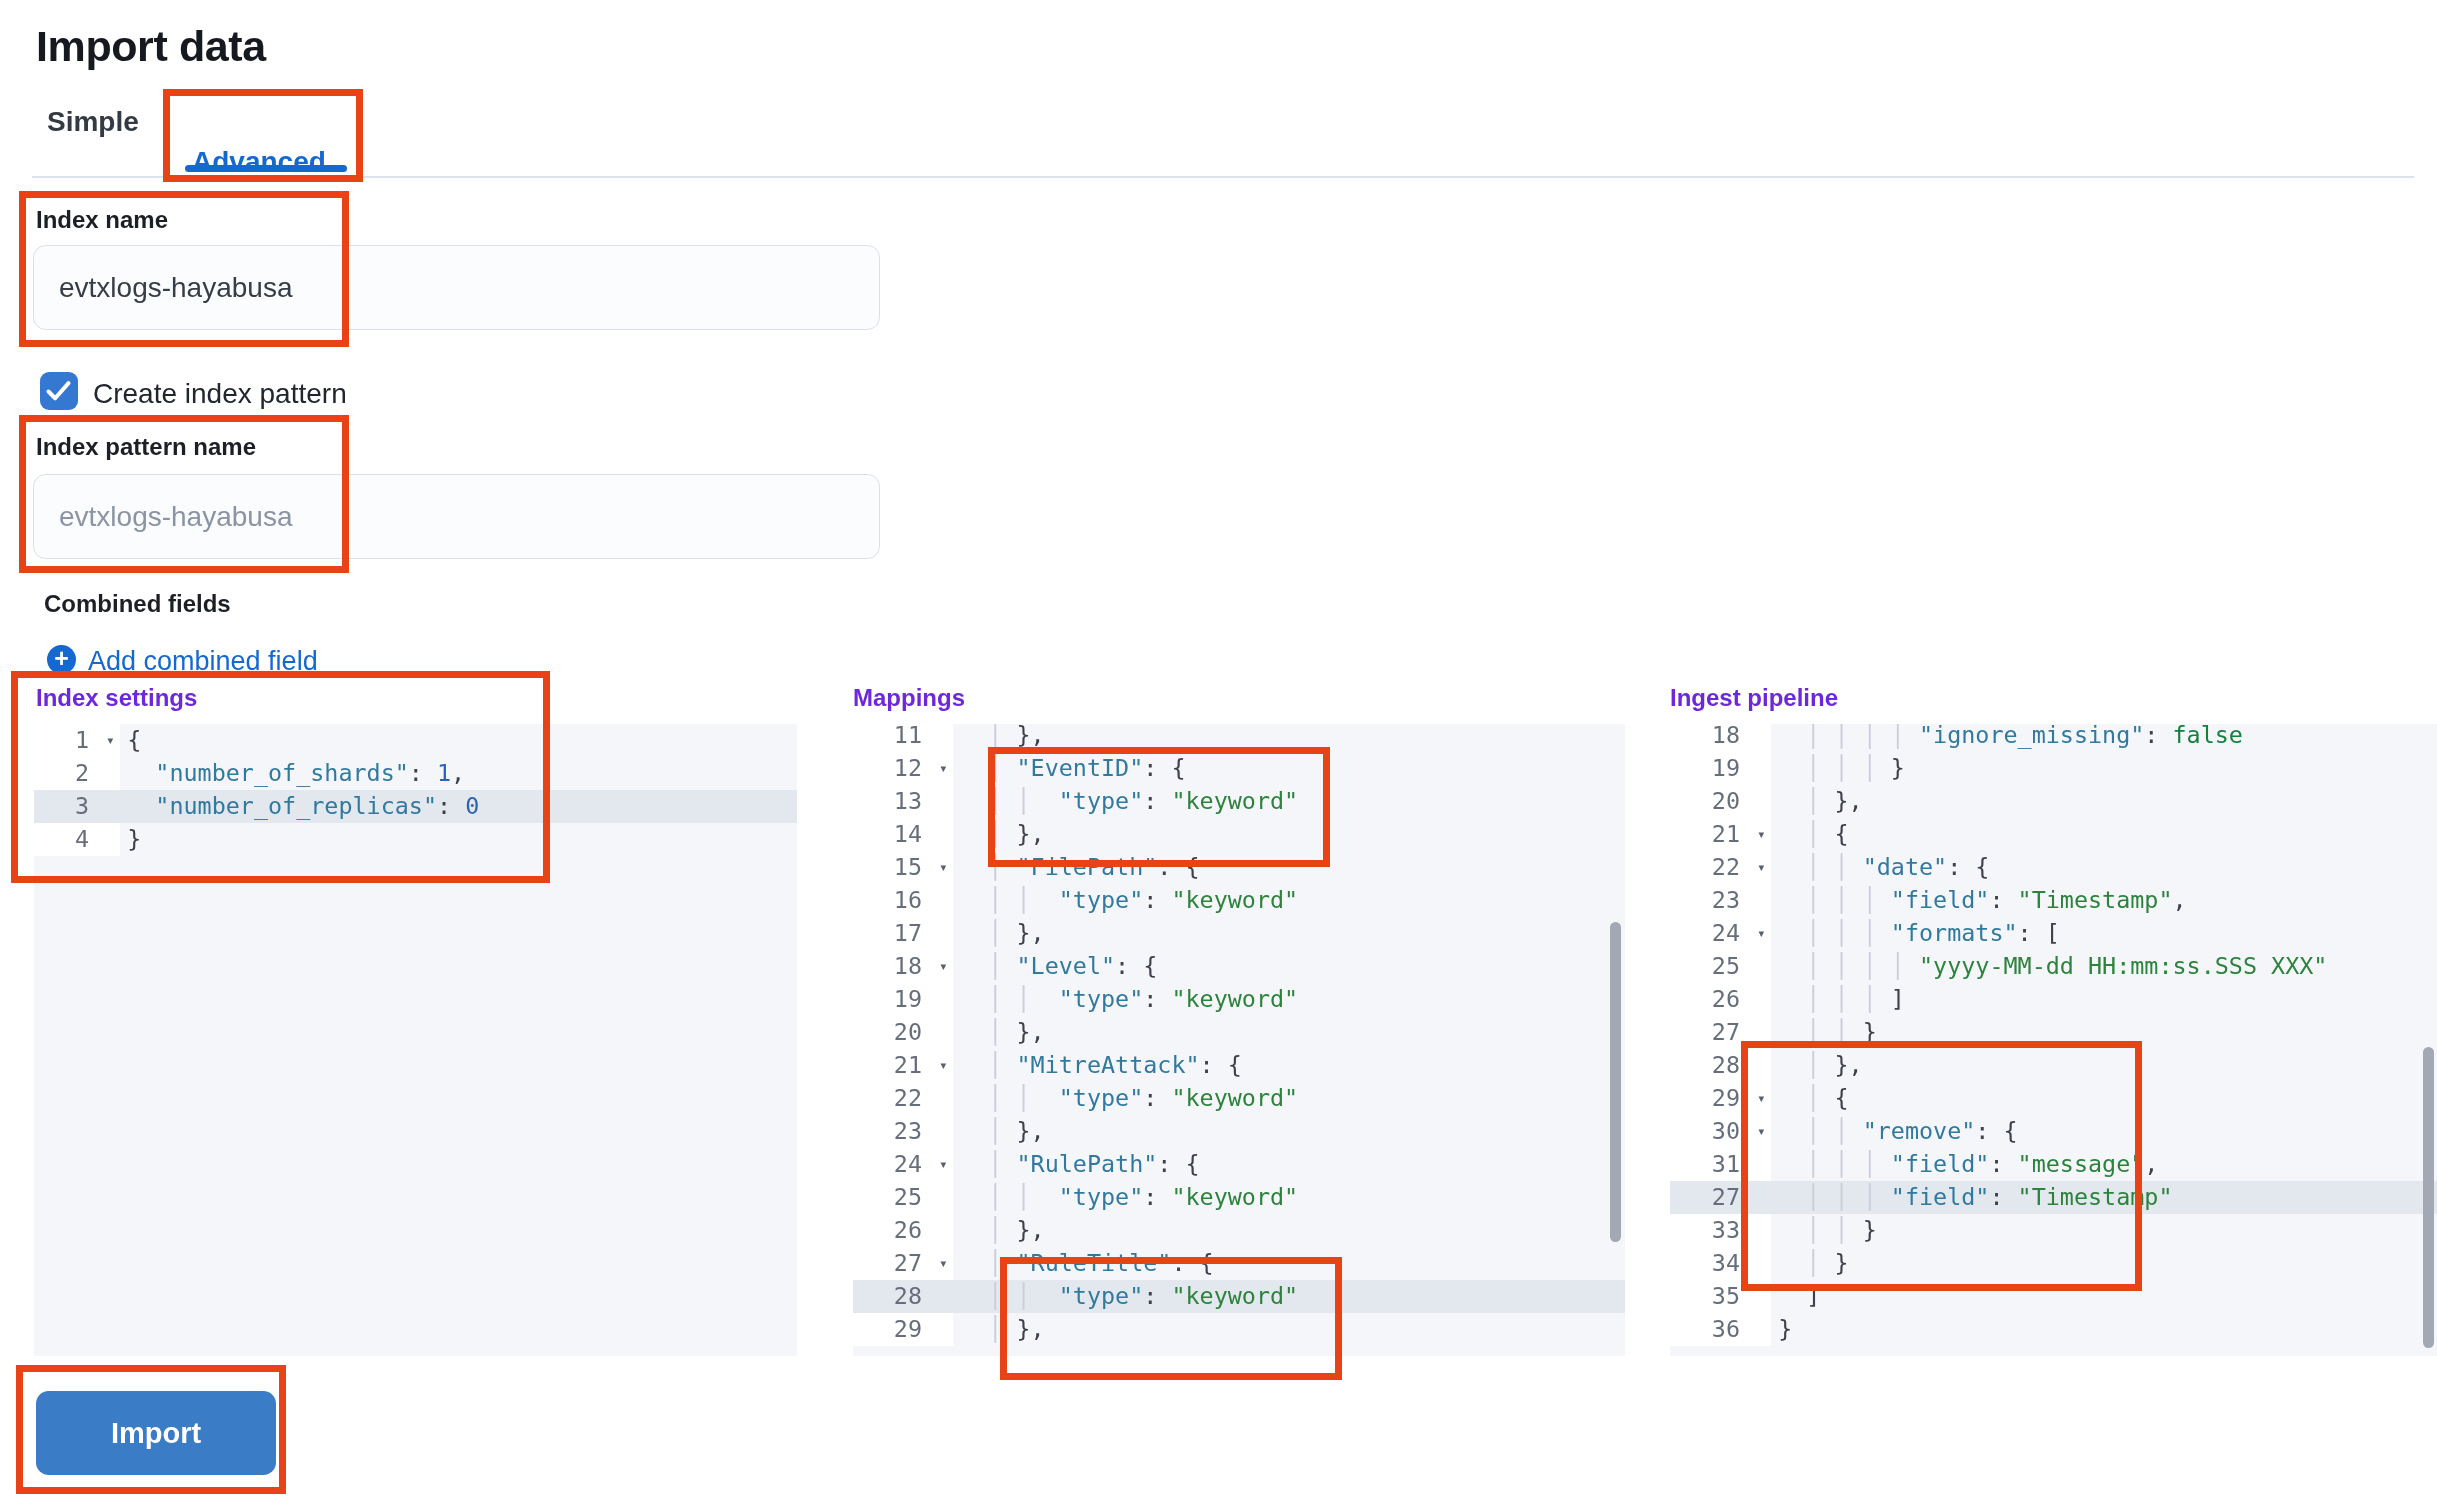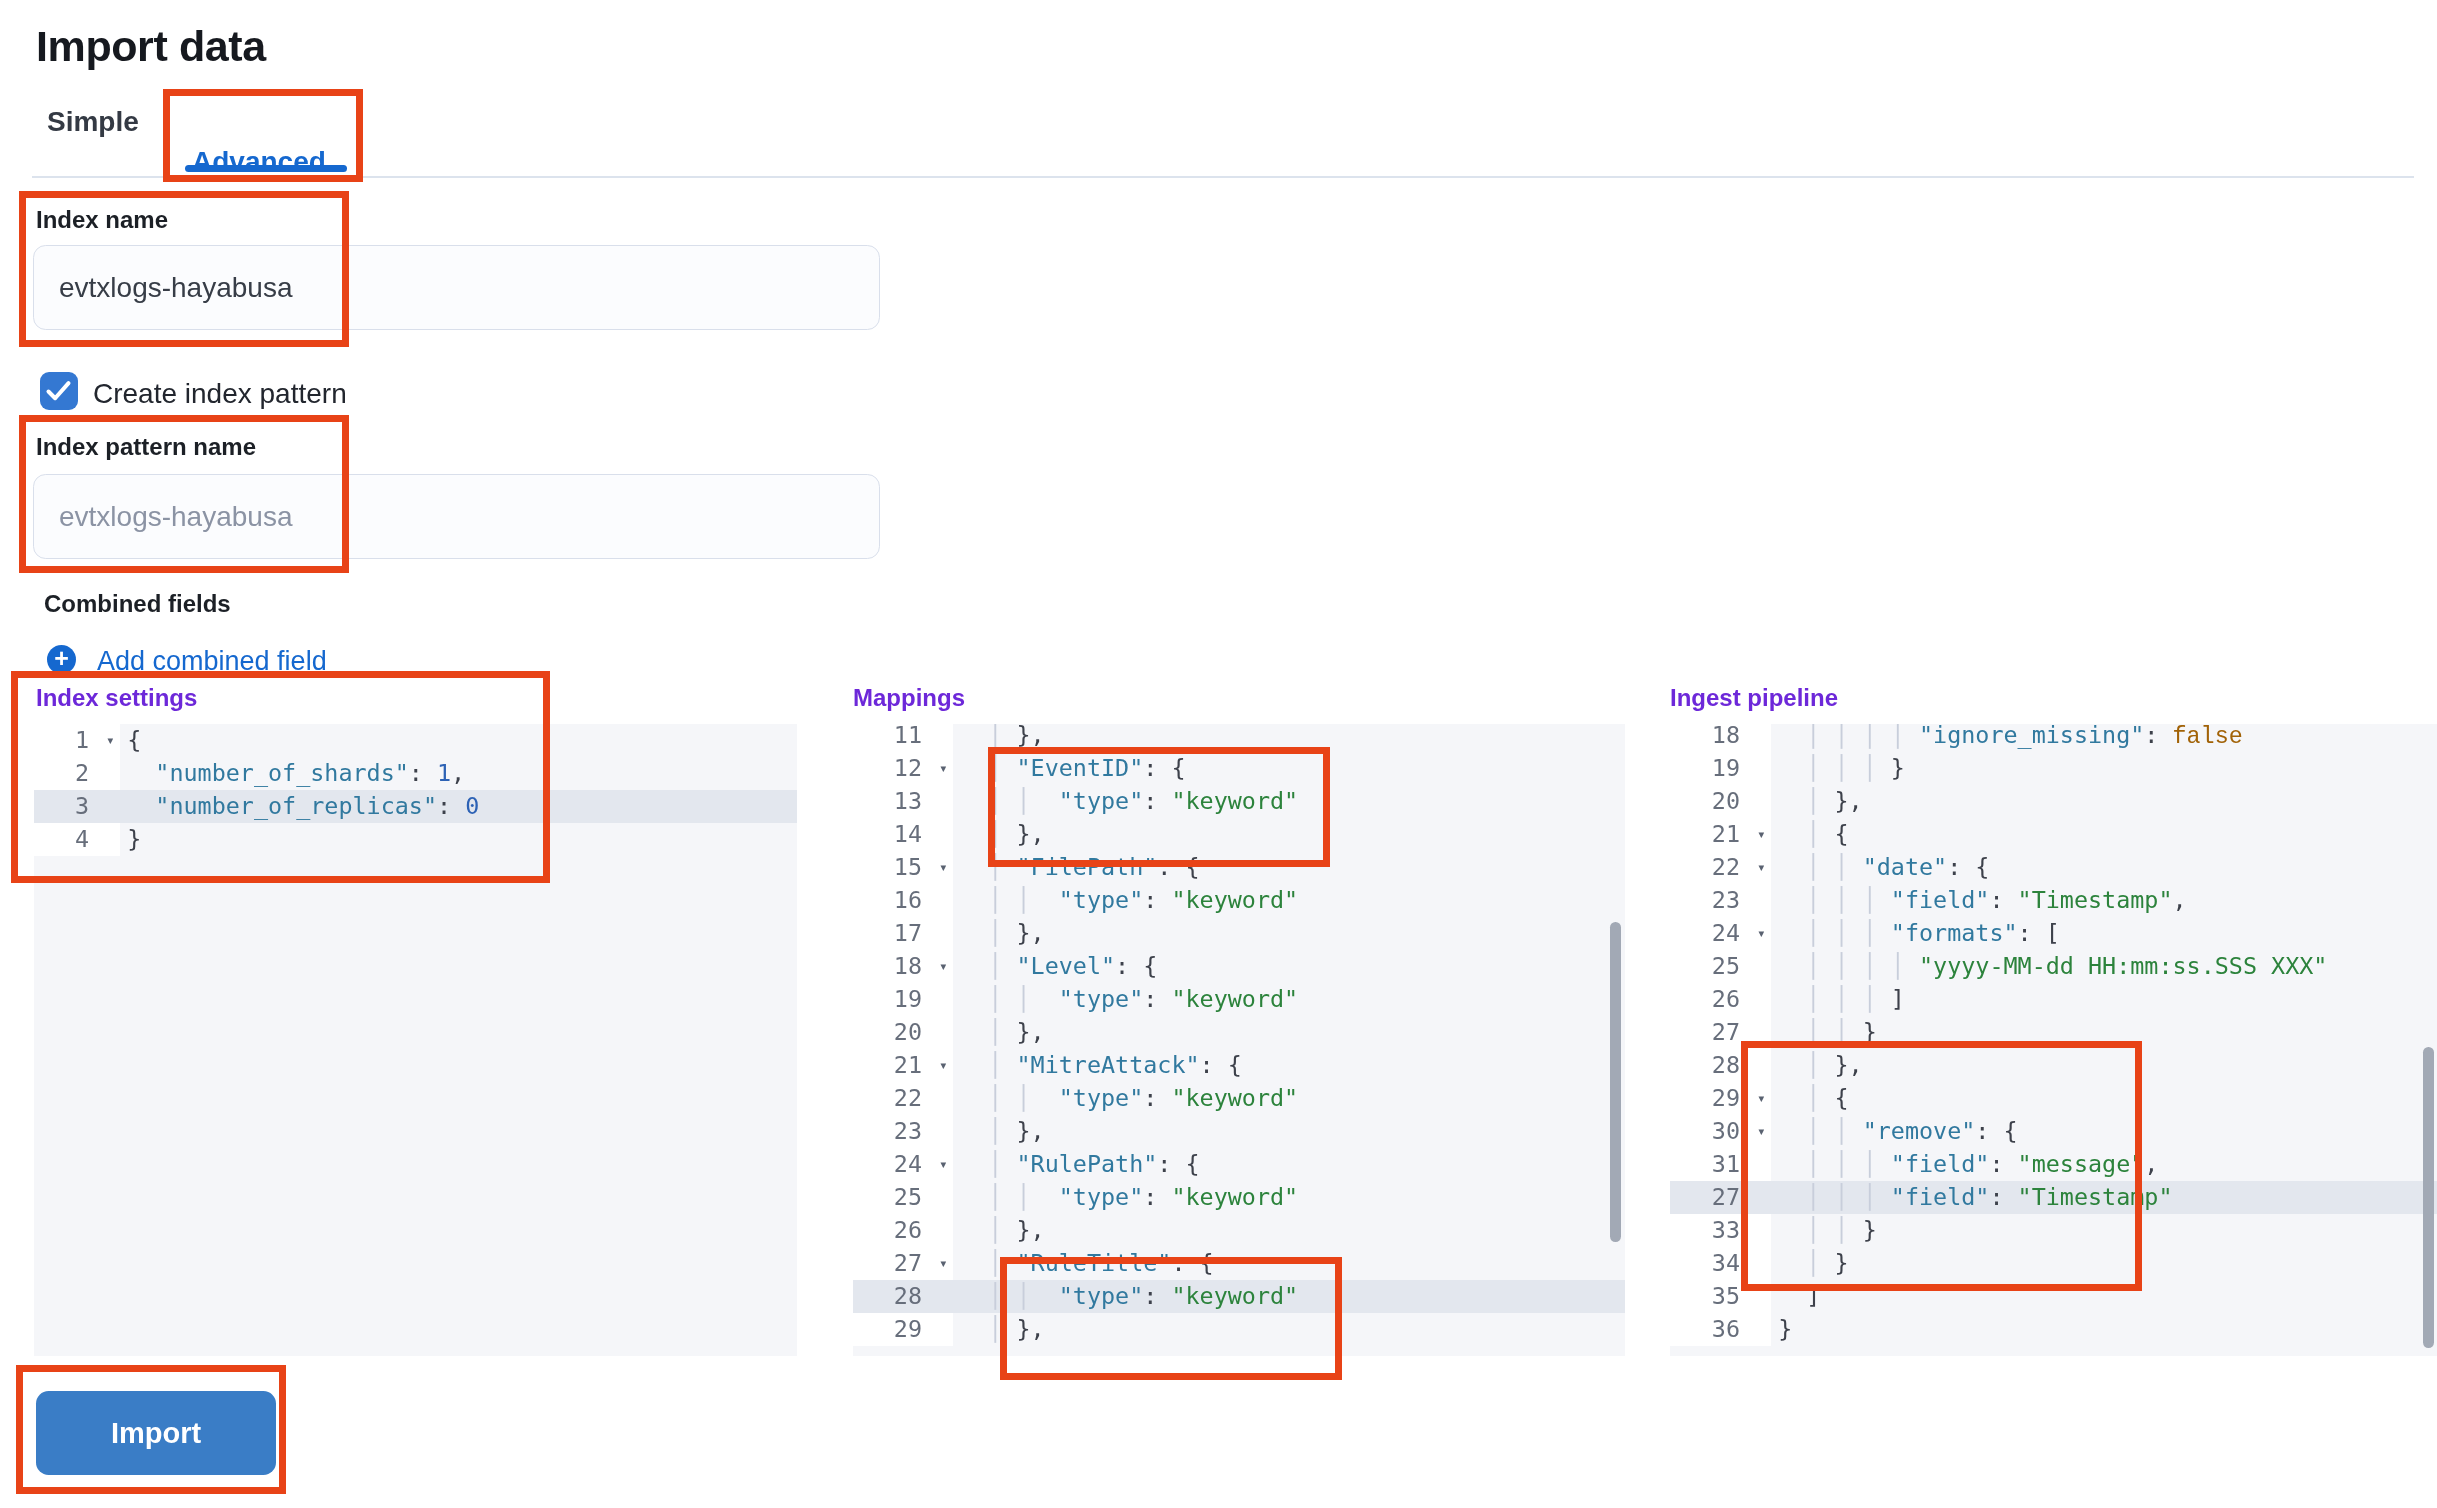--- a/index.html
+++ b/index.html
@@ -23,21 +23,21 @@
   #index-name-label { left:36px; top:206px; }
   #index-name-input { top:245px; }
   #checkbox { left:40px; top:372px; width:38px; height:38px; background:#3478d2; border-radius:9px; cursor:pointer; }
   #checkbox svg { position:absolute; left:5.4px; top:7.2px; }
   #checkbox-label { left:93px; top:378px; font-size:28px; color:#22262e; }
   #index-pattern-label { left:36px; top:433px; }
   #index-pattern-input { top:474px; }
   #combined-fields-label { left:36px; top:590px;margin-left:8px; }
   #plus-icon { left:47px; top:645px; width:29px; height:29px; background:#1568cf; border-radius:50%;
     color:#fff; font-size:25px; font-weight:700; text-align:center; line-height:27px; }
-  #add-combined-link { left:88px; top:646px; font-size:27px; font-weight:500; color:#1568cf; cursor:pointer;margin-left:9px; }
+  #add-combined-link { left:88px; top:646px; font-size:27px; font-weight:500; color:#1568cf; cursor:pointer; }
 
   
   .editor-label { top:684px; font-size:24px; font-weight:700; color:#6d28d9; }
   #label-index-settings { left:36px; }
   #label-mappings { left:853px; }
   #label-ingest { left:1670px; }
   .panel { top:724px; height:632px; overflow:hidden; background:#f5f6f9; cursor:text; }
   #panel-0 { left:34px;  width:763px; --gw:86px; }
   #panel-1 { left:853px; width:772px; --gw:100px; }
   #panel-2 { left:1670px; width:768px; --gw:101px; }
@@ -46,21 +46,21 @@
   .gut { width:var(--gw); background:#ffffff; position:relative; text-align:right; padding-right:31px;
     font-family:"DejaVu Sans Mono", monospace; font-size:23.4px; line-height:33px; color:#676e7b; flex:none; }
   .fold { position:absolute; right:5.4px; top:0; font-size:14.4px; color:#5a6271; line-height:33px; }
   .code { flex:1; background:#f5f6f9; white-space:pre; font-family:"DejaVu Sans Mono", monospace;
     font-size:23.4px; line-height:33px; padding-left:7.2px; }
   .row.hl .gut, .row.hl .code { background:#e3e7ee; }
   .t-g { color:#c8cedb; } 
   .t-k { color:#31799f; } 
   .t-s { color:#2c833c; } 
   .t-n { color:#2d62b5; } 
-  .t-b { color:#a16207;font-family:Liberation Mono, monospace; } 
+  .t-b { color:#15803d; } 
   .t-p { color:#3d414b; } 
   .scroll-thumb { width:10.8px; background:#a2a9b5; border-radius:5.4px; cursor:grab; }
   #thumb-mappings { left:1610px; top:922px; height:320px; }
   #thumb-ingest { left:2423px; top:1047px; height:301px; }
 
   
   #import-button { left:36px; top:1391px; width:240px; height:84px; background:#3a7dc6; border:none;
     border-radius:12.6px; color:#ffffff; font-size:29px; font-weight:700; font-family:"Liberation Sans",sans-serif; cursor:pointer; }
 
   

